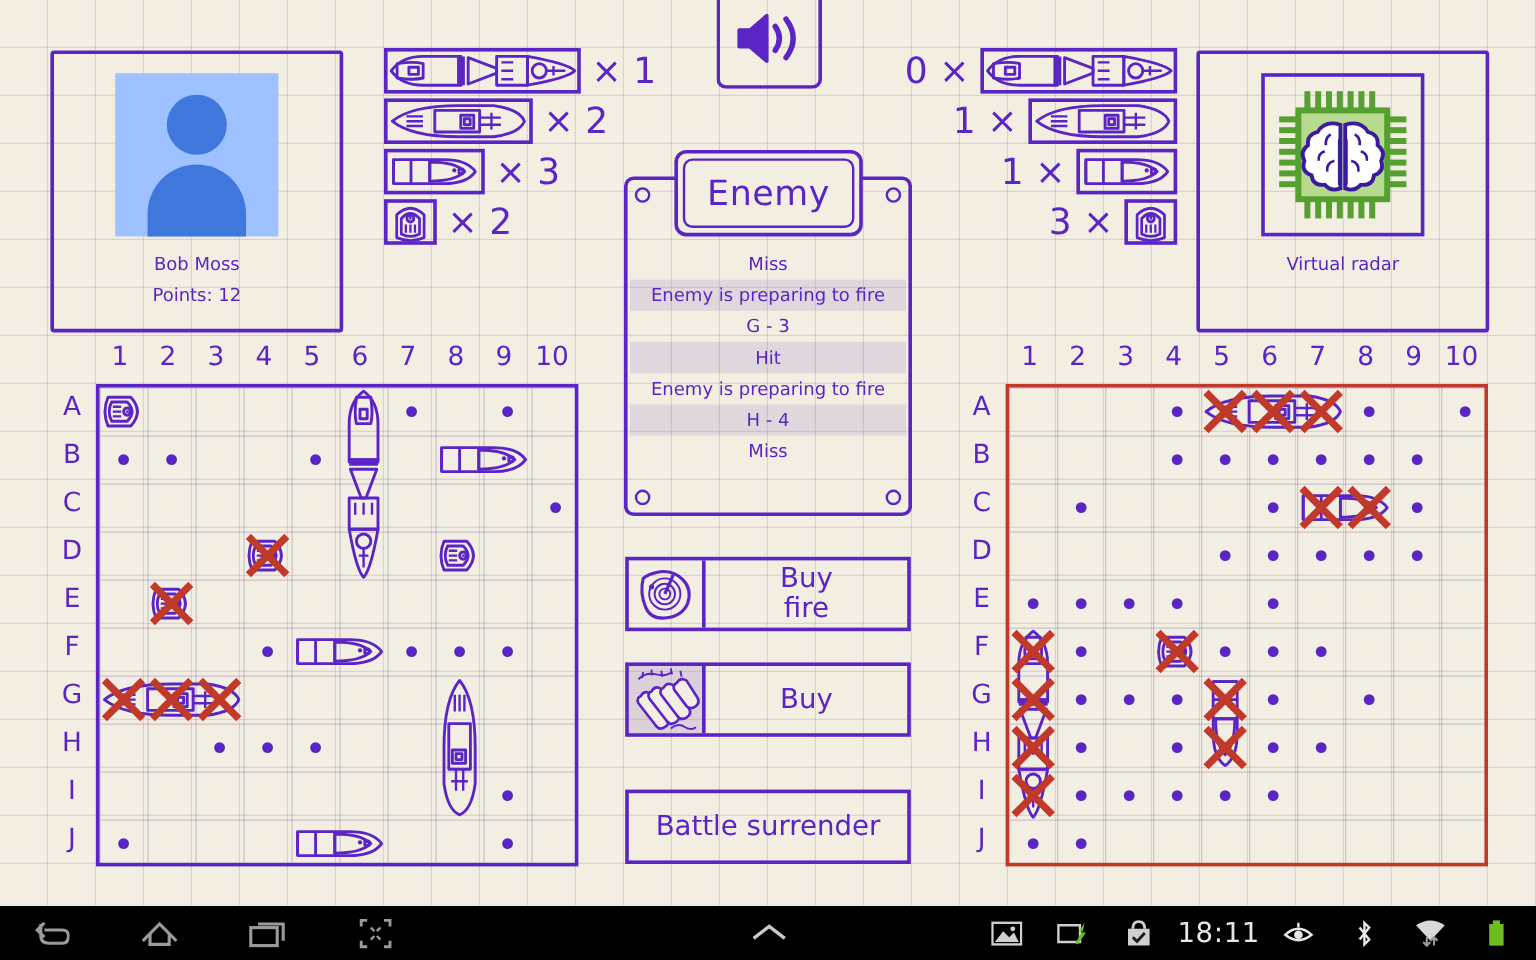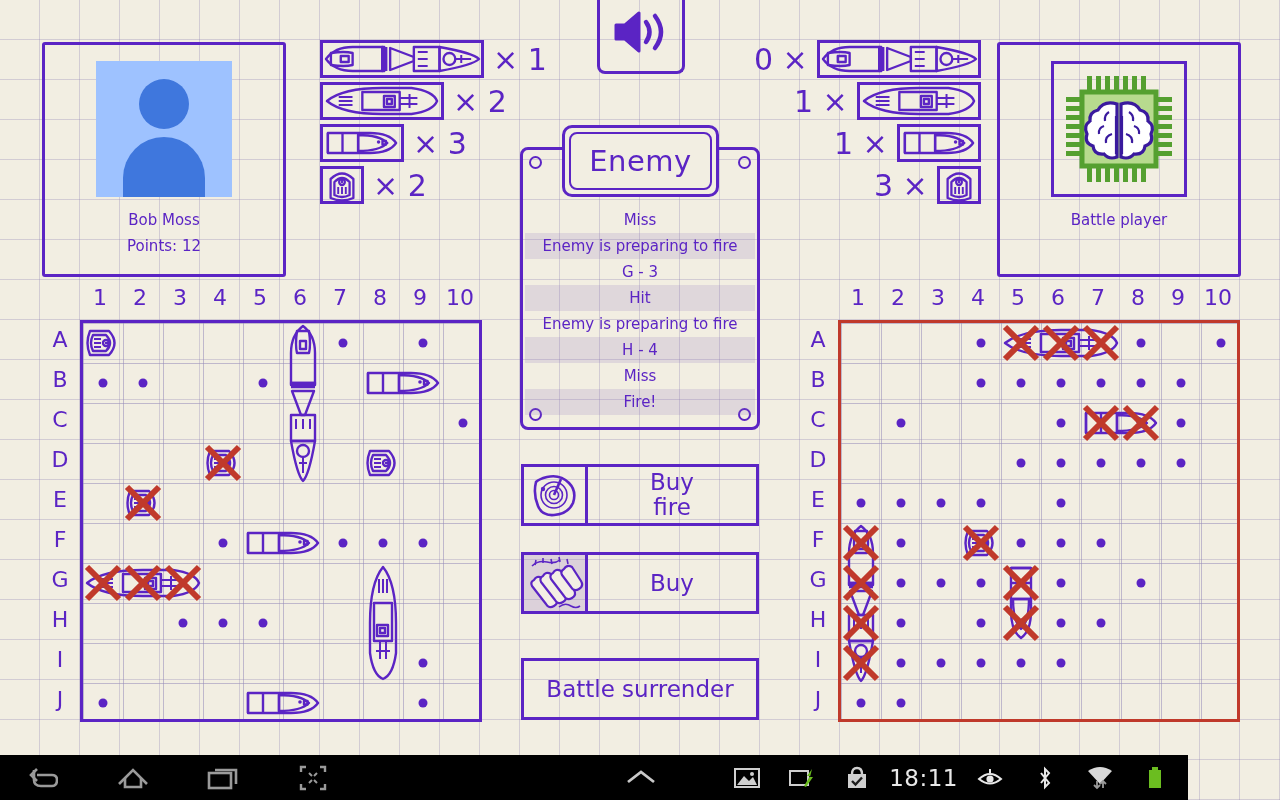--- a/index.html
+++ b/index.html
@@ -133,21 +133,21 @@
   }
   .dot {
     position:absolute; left:50%; top:50%; transform:translate(-50%,-50%);
     width:9px; height:9px; border-radius:50%; background:#5b24c4;
   }
   .xmark { position:absolute; left:0; top:0; width:100%; height:100%; }
   .shipcell svg { position:absolute; left:0; top:0; }
 
   
   #navbar {
-    position:absolute; left:0; bottom:0; width:1188px; height:45px; background:#000;
+    position:absolute; left:0; bottom:0; width:1280px; height:45px; background:#000;
     display:flex; align-items:center;
   }
   .nav-icon { width:46px; height:30px; display:flex; align-items:center; justify-content:center; }
   #nav-left { position:absolute; left:20px; display:flex; gap:44px; }
   #nav-center { position:absolute; left:618px; }
   #nav-right { position:absolute; right:10px; display:flex; align-items:center; gap:9px; }
   #clock { color:#e8e8e8; font-size:23px; font-family:"DejaVu Sans", sans-serif;
            letter-spacing:0.5px; }
 </style>
 </head>
@@ -212,21 +212,21 @@
           <path d="M63 40 q-13 -4 -19 6 q-9 2 -8 11 q-7 5 -3 13 q-3 9 6 12 q1 9 11 8 q5 6 13 3 z"></path>
           <path d="M67 40 q13 -4 19 6 q9 2 8 11 q7 5 3 13 q3 9 -6 12 q-1 9 -11 8 q-5 6 -13 3 z"></path>
         </g>
         <g stroke="#3a1a9e" stroke-width="2.2" fill="none">
           <path d="M55 48 q-5 3 -4 9 M50 62 q-6 2 -5 8 M58 70 q-7 2 -6 9 M62 52 l0 38"></path>
           <path d="M75 48 q5 3 4 9 M80 62 q6 2 5 8 M72 70 q7 2 6 9 M68 52 l0 38"></path>
         </g>
       </svg>
     </div>
     <div class="pname">
-      <div>Battle player</div>
+      <div>Virtual radar</div>
     </div>
   </div>
 
   <div id="sound-btn">
     <svg width="58" height="48" viewBox="0 0 58 48">
       <path d="M4 17 h9 L27 5 v38 L13 31 H4 z" fill="#5b24c4" stroke="#5b24c4" stroke-width="3" stroke-linejoin="round"></path>
       <path d="M34 14 q7 10 0 20" fill="none" stroke="#5b24c4" stroke-width="4.5" stroke-linecap="round"></path>
       <path d="M43 8 q12 16 0 32" fill="none" stroke="#5b24c4" stroke-width="4.5" stroke-linecap="round"></path>
     </svg>
   </div>
@@ -357,21 +357,20 @@
       <span>Enemy</span>
     </div>
     <div id="log-list">
         <div class="log-line">Miss</div>
         <div class="log-line odd">Enemy is preparing to fire</div>
         <div class="log-line">G - 3</div>
         <div class="log-line odd">Hit</div>
         <div class="log-line">Enemy is preparing to fire</div>
         <div class="log-line odd">H - 4</div>
         <div class="log-line">Miss</div>
-        <div class="log-line odd">Fire!</div>
       </div>
   </div>
 
   <div class="act-btn" id="btn-radar">
     <div class="act-icon">
       <svg width="50" height="46" viewBox="0 0 50 46">
         <path d="M6 10 q-3 12 2 24 q4 10 16 9 q14 -1 19 -12 q4 -12 -4 -20 q-9 -9 -22 -6 q-8 2 -11 5z" fill="none" stroke="#5b24c4" stroke-width="2.6"></path>
         <circle cx="24" cy="23" r="13" fill="none" stroke="#5b24c4" stroke-width="1.6"></circle>
         <circle cx="24" cy="23" r="8.5" fill="none" stroke="#5b24c4" stroke-width="1.6"></circle>
         <circle cx="24" cy="23" r="4.5" fill="none" stroke="#5b24c4" stroke-width="1.6"></circle>

